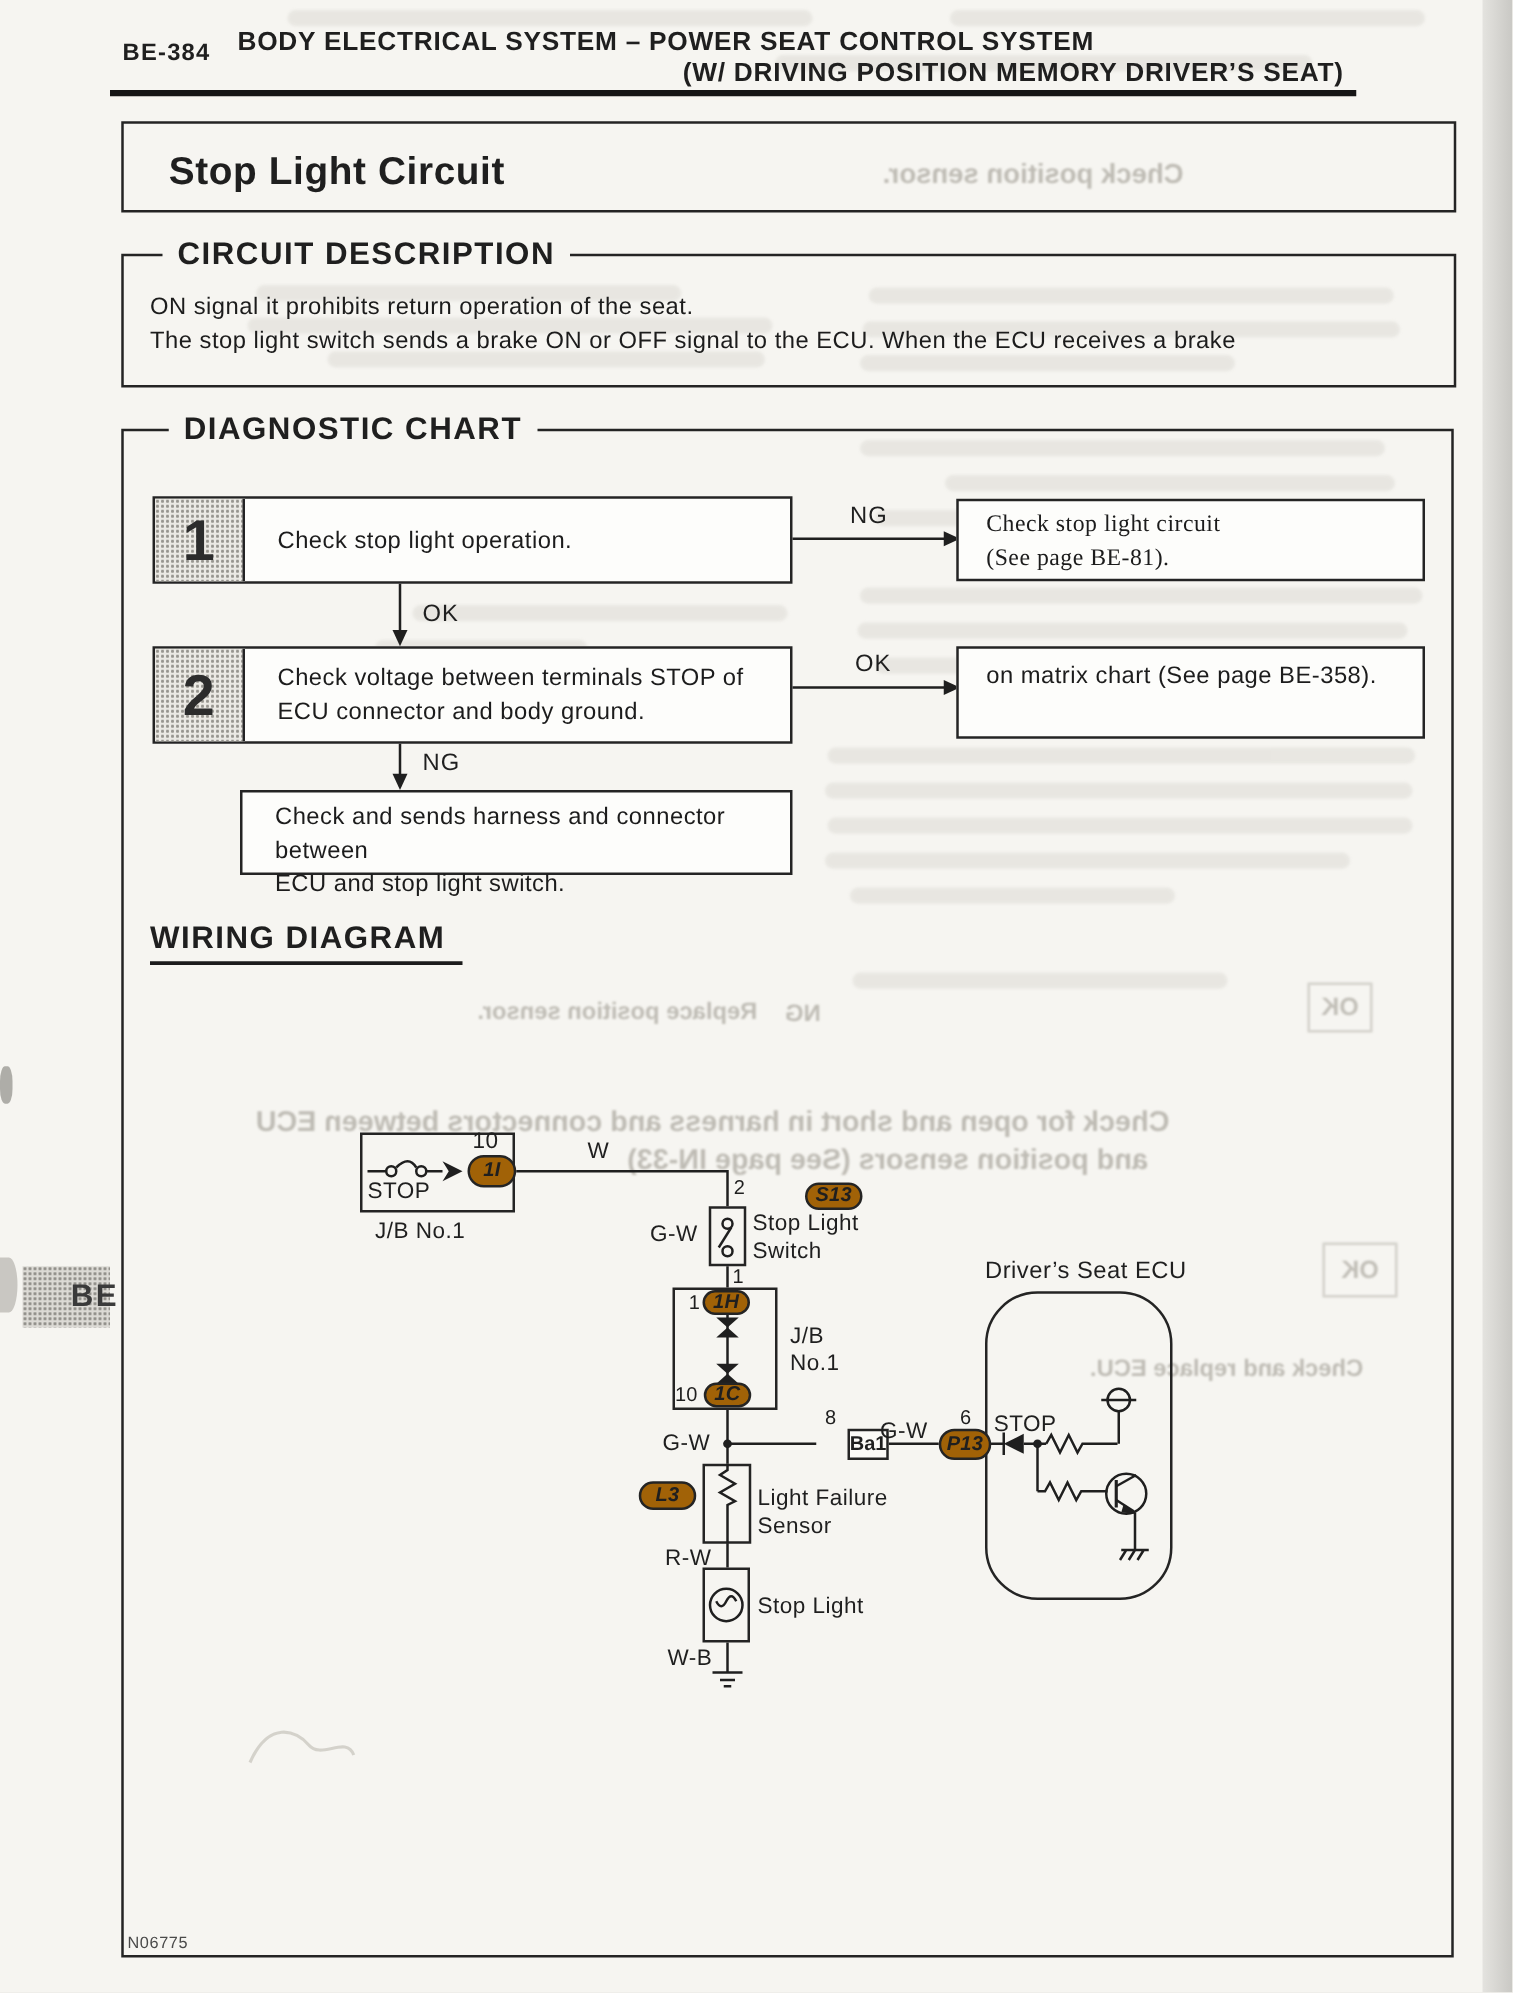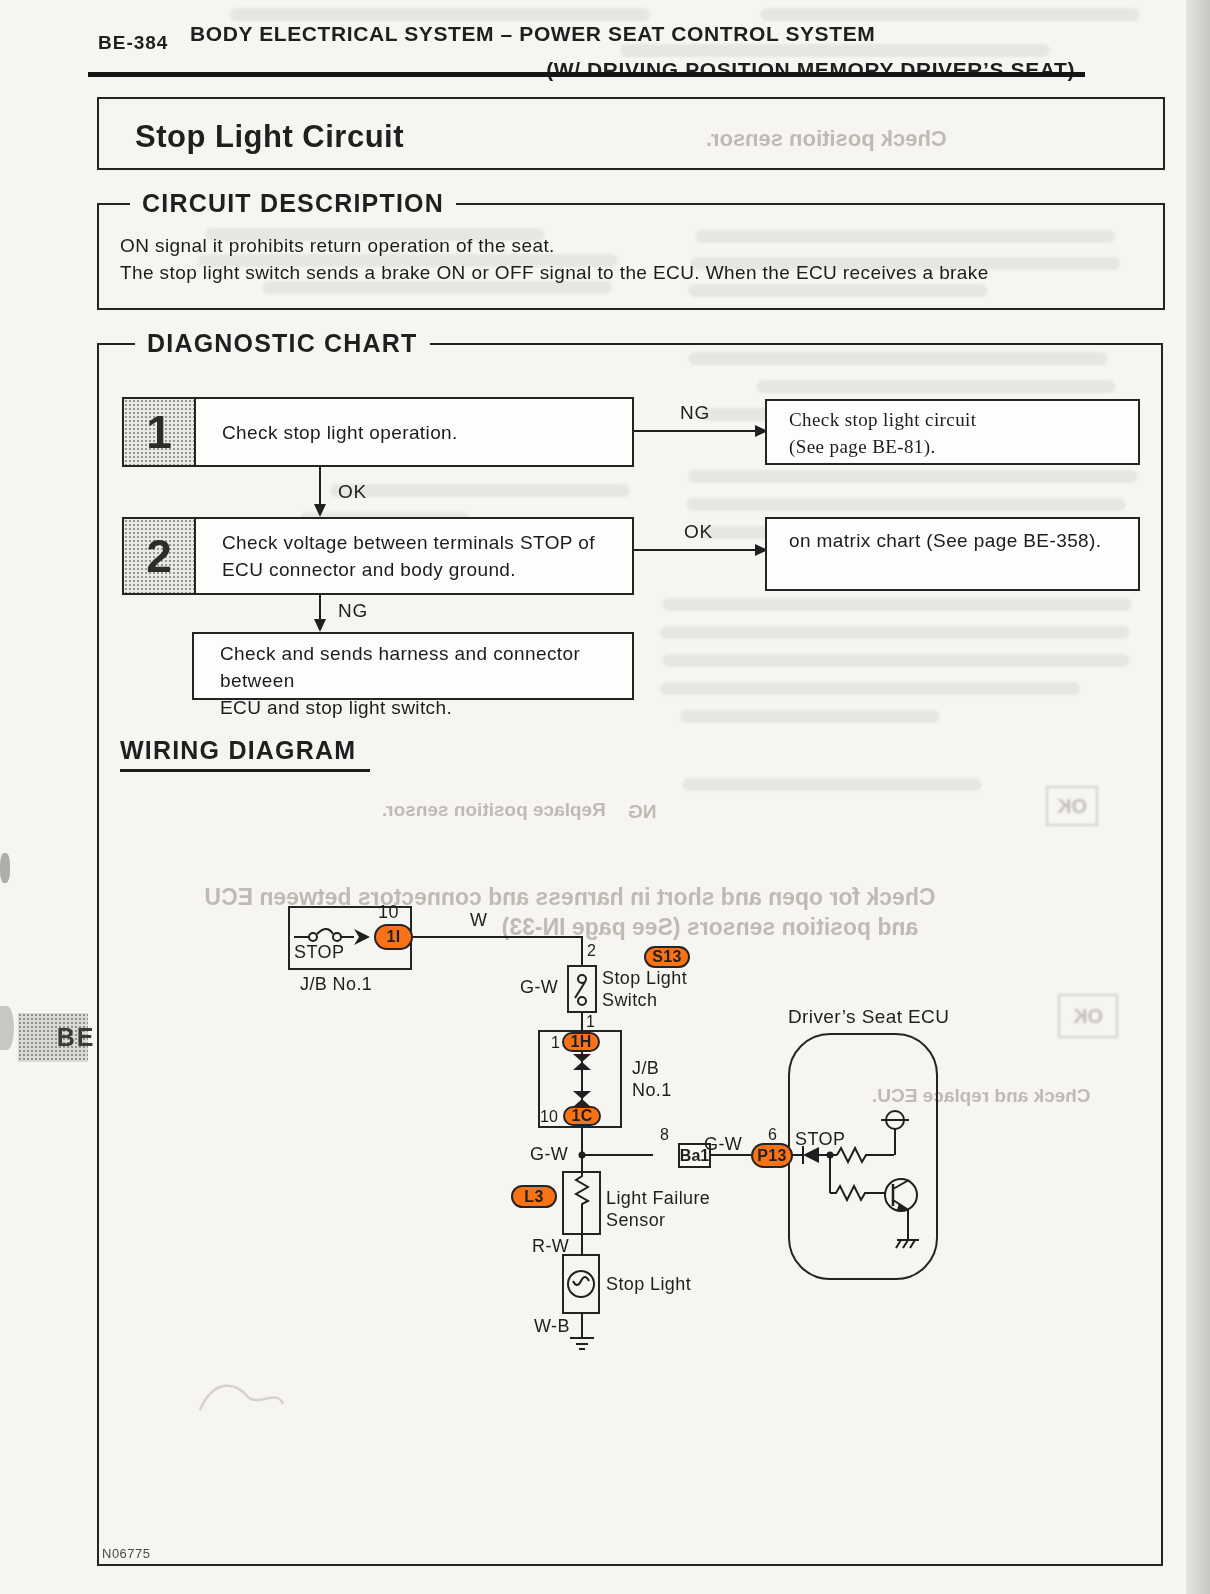--- a/index.html
+++ b/index.html
@@ -28,23 +28,23 @@
     font-size:46px;font-weight:bold;color:#2c2c2c;}
   .halftone{background-color:#dcdad5;background-image:radial-gradient(#8f8d88 1px,transparent 1.45px);background-size:4px 4px;}
   .arrow-line-h{height:2px;background:var(--ink);}
   .arrow-line-v{width:2px;background:var(--ink);}
   .ah-right{width:0;height:0;border-left:13px solid var(--ink);border-top:6px solid transparent;border-bottom:6px solid transparent;}
   .ah-down{width:0;height:0;border-top:13px solid var(--ink);border-left:6px solid transparent;border-right:6px solid transparent;}
   .branch-label{font-size:19px;letter-spacing:.8px;}
   
   .wlabel{font-size:18px;letter-spacing:.4px;white-space:nowrap;}
   .pinlabel{font-size:16px;letter-spacing:.2px;white-space:nowrap;}
-  .oval{border:2px solid #242424;border-radius:999px;background:#f97316;
+  .oval{border:2px solid #242424;border-radius:999px;background:#a16207;
     display:flex;align-items:center;justify-content:center;
-    font-size:16px;font-weight:bold;letter-spacing:.3px;}
+    font-size:16px;font-weight:bold;letter-spacing:.3px;font-style:italic;}
   .sq{border:2px solid #242424;background:#fbfaf7;display:flex;align-items:center;justify-content:center;font-size:16px;font-weight:bold;}
   
   .gbar{height:13px;background:#dbd9d3;border-radius:7px;opacity:.5;filter:blur(1.2px);}
   .gtext{transform:scaleX(-1);color:var(--ghost);filter:blur(.7px);font-weight:bold;white-space:nowrap;opacity:.85;}
   .gok{transform:scaleX(-1);color:var(--ghost);filter:blur(.8px);font-weight:bold;
     border:2px solid rgba(160,157,148,.5);display:flex;align-items:center;justify-content:center;opacity:.8;}
   .smallnote{font-size:13px;color:#4a4a4a;letter-spacing:.5px;}
 </style>
 </head>
 <body>
@@ -84,21 +84,21 @@
   <div class="abs gtext" style="left:872px;top:1085px;font-size:19px;">Check and replace ECU.</div>
 
   <svg class="abs" style="left:195px;top:1368px;" width="95" height="52">
     <path d="M5,42 C20,8 42,16 52,28 S82,20 88,36" fill="none" stroke="#ccc9c2" stroke-width="2.5" opacity=".8"></path>
   </svg>
   <div class="abs" style="left:0;top:853px;width:10px;height:30px;background:#908e89;border-radius:40%;opacity:.7;"></div>
   <div class="abs" style="left:0;top:1006px;width:14px;height:44px;background:#c4c2bd;border-radius:0 60% 60% 0;opacity:.9;"></div>
 
   <div class="abs hdr-code" style="left:98px;top:32px;">BE-384</div>
   <div class="abs hdr1" style="left:190px;top:22px;">BODY ELECTRICAL SYSTEM – POWER SEAT CONTROL SYSTEM</div>
-  <div class="abs hdr1" style="left:400px;top:58px;width:675px;text-align:right;">(W/ DRIVING POSITION MEMORY DRIVER’S SEAT)</div>
+  <div class="abs hdr1" style="left:400px;top:47px;width:675px;text-align:right;">(W/ DRIVING POSITION MEMORY DRIVER’S SEAT)</div>
   <div class="abs rule" style="left:88px;top:72px;width:997px;height:5px;"></div>
 
   <div class="abs box" style="left:97px;top:97px;width:1068px;height:73px;border-width:2.5px;">
     <div style="font-size:31px;font-weight:bold;letter-spacing:.5px;margin:20px 0 0 36px;">Stop Light Circuit</div>
   </div>
 
   <div class="abs box" style="left:97px;top:203px;width:1068px;height:107px;"></div>
   <div class="abs sec-head" style="left:130px;top:189px;">CIRCUIT DESCRIPTION</div>
   <div class="abs flowtext" style="left:120px;top:232px;width:1030px;">
     <div>ON signal it prohibits return operation of the seat.</div>

